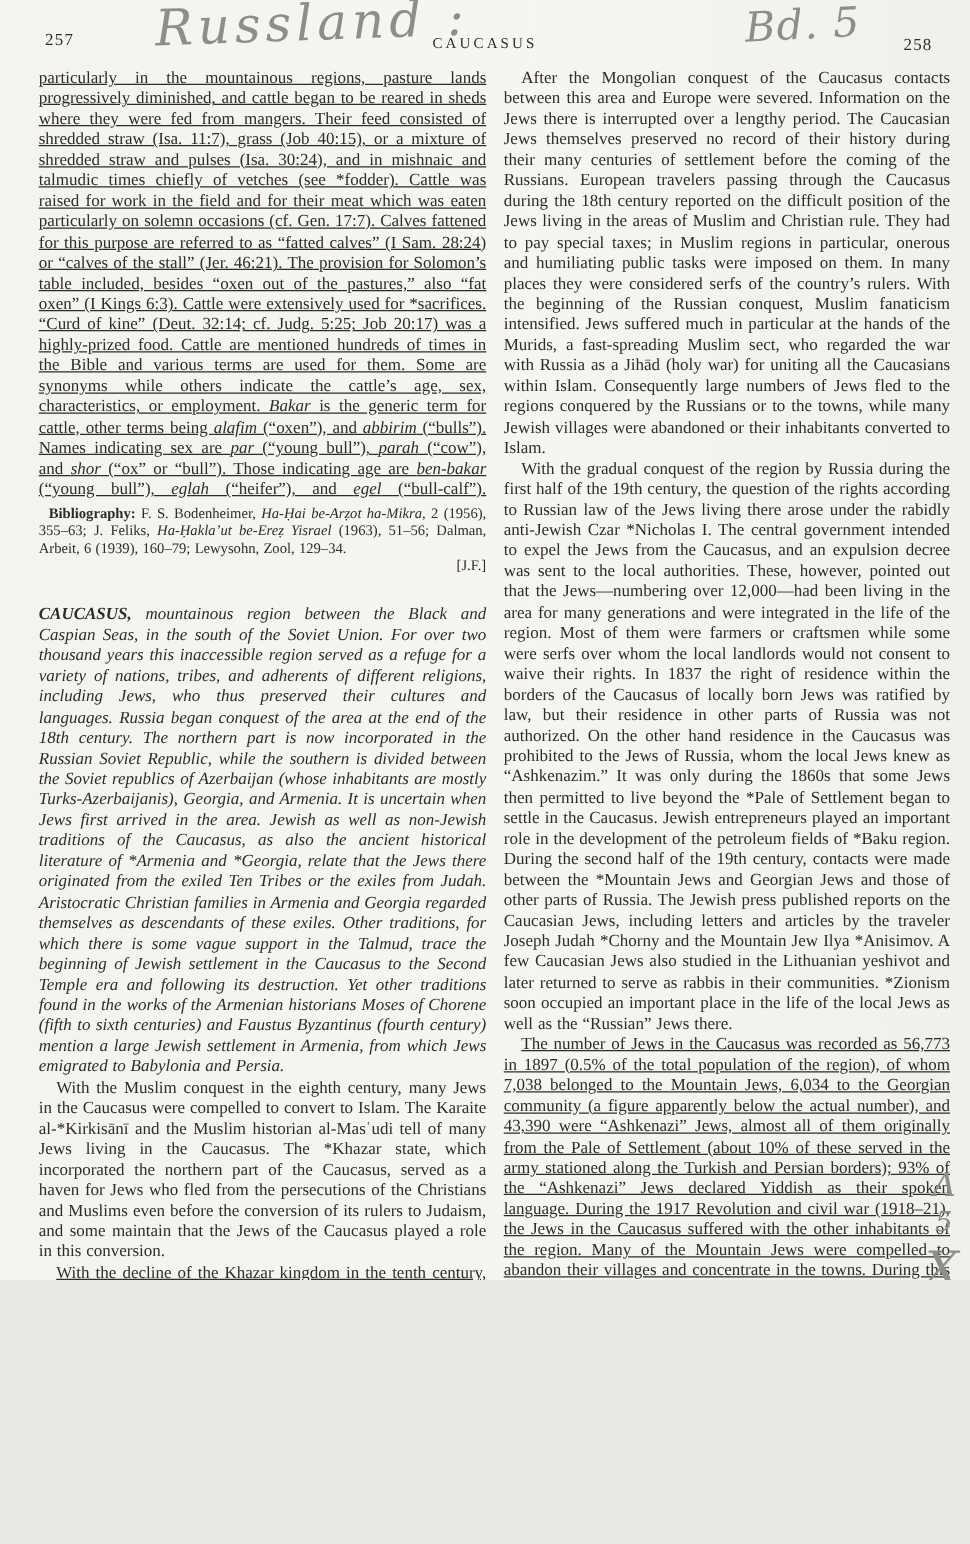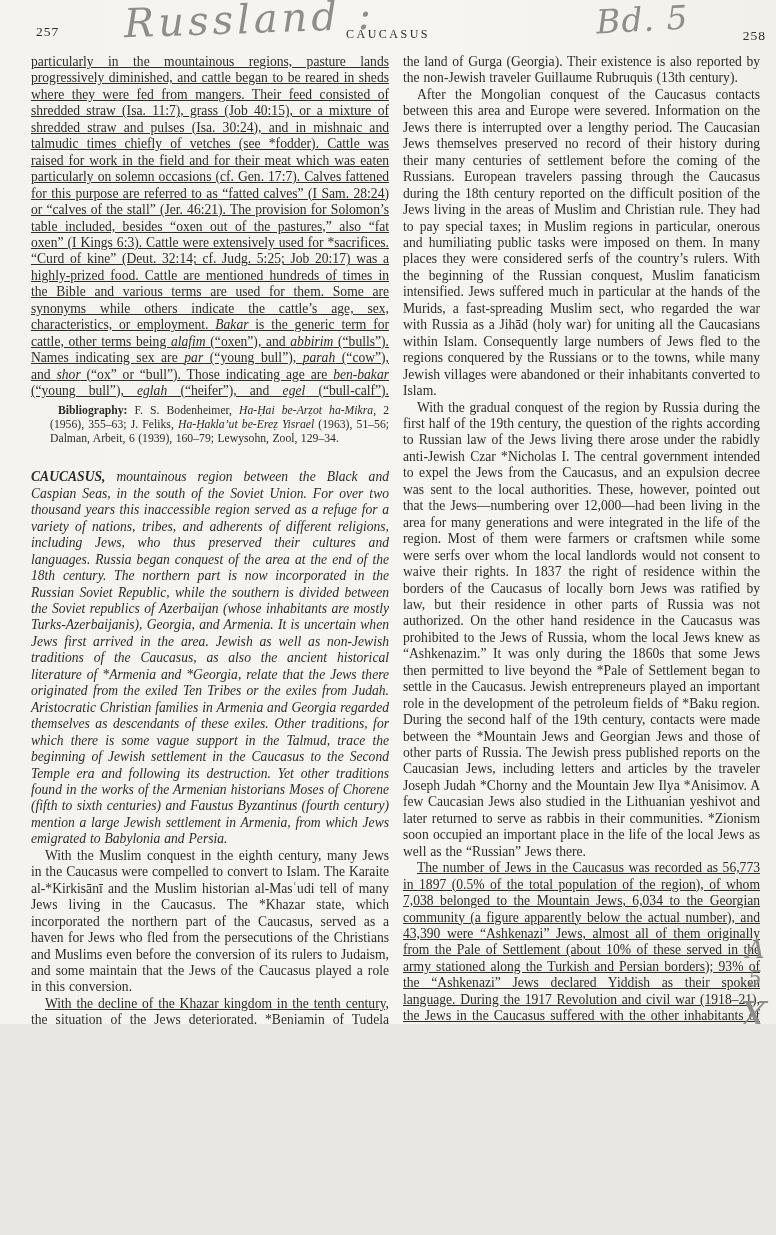--- a/index.html
+++ b/index.html
@@ -13,21 +13,21 @@
     width:776px;height:1024px;
     margin:0 auto;
     background:linear-gradient(90deg,#f4f3ef 0%,var(--paper) 55%,#f1f0eb 100%);
     overflow:hidden;
     color:var(--ink);
     font-family:"Liberation Serif","DejaVu Serif",serif;
   }
   .abs{position:absolute;}
   .pagenum{font-size:13.5px;letter-spacing:1px;}
   .pagenum-left{left:36px;top:24px;}
-  .pagenum-right{right:10px;top:28px;}
+  .pagenum-right{right:30px;top:28px;}
   .running-title{
     left:0;right:0;top:27px;text-align:center;
     font-size:12px;letter-spacing:2.5px;
   }
   .hw{
     color:var(--pencil);
     font-style:italic;
     font-family:"DejaVu Serif","Liberation Serif",serif;
     white-space:nowrap;
   }
@@ -39,47 +39,47 @@
   p.para{
     margin:0;
     text-align:justify;
     font-size:13.6px;
     line-height:16.45px;
     word-spacing:0.5px;
   }
   p.ind{text-indent:14px;}
   p.cont{text-align-last:justify;text-decoration:underline;}
   p.entry{margin-top:23px;font-style:italic;}
-  p.biblio{font-size:11.7px;line-height:14.3px;text-indent:8px;margin-top:4px;margin-left:19px;}
+  p.biblio{font-size:11.7px;line-height:14.3px;text-indent:8px;margin-top:4px;}
   p.sig{font-size:11.7px;line-height:14px;text-align:right;text-align-last:right;}
   .it{font-style:italic;}
   .bd{font-weight:bold;}
   .note{line-height:1;}
 </style>
 </head>
 <body>
 
 <div class="page">
 
   <div class="abs pagenum pagenum-left">257</div>
   <div class="abs running-title">CAUCASUS</div>
   <div class="abs pagenum pagenum-right">258</div>
 
   <div class="abs hw hw-russland">Russland :</div>
   <div class="abs hw hw-bd">Bd. 5</div>
 
   <div class="col col-left">
       <p class="para cont"><span>particularly in the mountainous regions, pasture lands progressively diminished, and cattle began to be reared in sheds where they were fed from mangers. Their feed consisted of shredded straw (Isa. 11:7), grass (Job 40:15), or a mixture of shredded straw and pulses (Isa. 30:24), and in mishnaic and talmudic times chiefly of vetches (see *fodder). Cattle was raised for work in the field and for their meat which was eaten particularly on solemn occasions (cf. Gen. 17:7). Calves fattened for this purpose are referred to as “fatted calves” (I Sam. 28:24) or “calves of the stall” (Jer. 46:21). The provision for Solomon’s table included, besides “oxen out of the pastures,” also “fat oxen” (I Kings 6:3). Cattle were extensively used for *sacrifices. “Curd of kine” (Deut. 32:14; cf. Judg. 5:25; Job 20:17) was a highly-prized food. Cattle are mentioned hundreds of times in the Bible and various terms are used for them. Some are synonyms while others indicate the cattle’s age, sex, characteristics, or employment. </span><span class="it">Bakar</span><span> is the generic term for cattle, other terms being </span><span class="it">alafim</span><span> (“oxen”), and </span><span class="it">abbirim</span><span> (“bulls”). Names indicating sex are </span><span class="it">par</span><span> (“young bull”), </span><span class="it">parah</span><span> (“cow”), and </span><span class="it">shor</span><span> (“ox” or “bull”). Those indicating age are </span><span class="it">ben-bakar</span><span> (“young bull”), </span><span class="it">eglah</span><span> (“heifer”), and </span><span class="it">egel</span><span> (“bull-calf”).</span></p>
       <p class="para biblio"><span class="bd">Bibliography:</span><span> F. S. Bodenheimer, </span><span class="it">Ha-Ḥai be-Arẓot ha-Mikra,</span><span> 2 (1956), 355–63; J. Feliks, </span><span class="it">Ha-Ḥakla’ut be-Ereẓ Yisrael</span><span> (1963), 51–56; Dalman, Arbeit, 6 (1939), 160–79; Lewysohn, Zool, 129–34.</span></p>
+      <p class="para sig"><span>[J.F.]</span></p>
       <p class="para entry"><span class="bd">CAUCASUS,</span><span> mountainous region between the Black and Caspian Seas, in the south of the Soviet Union. For over two thousand years this inaccessible region served as a refuge for a variety of nations, tribes, and adherents of different religions, including Jews, who thus preserved their cultures and languages. Russia began conquest of the area at the end of the 18th century. The northern part is now incorporated in the Russian Soviet Republic, while the southern is divided between the Soviet republics of Azerbaijan (whose inhabitants are mostly Turks-Azerbaijanis), Georgia, and Armenia. It is uncertain when Jews first arrived in the area. Jewish as well as non-Jewish traditions of the Caucasus, as also the ancient historical literature of *Armenia and *Georgia, relate that the Jews there originated from the exiled Ten Tribes or the exiles from Judah. Aristocratic Christian families in Armenia and Georgia regarded themselves as descendants of these exiles. Other traditions, for which there is some vague support in the Talmud, trace the beginning of Jewish settlement in the Caucasus to the Second Temple era and following its destruction. Yet other traditions found in the works of the Armenian historians Moses of Chorene (fifth to sixth centuries) and Faustus Byzantinus (fourth century) mention a large Jewish settlement in Armenia, from which Jews emigrated to Babylonia and Persia.</span></p>
       <p class="para ind"><span>With the Muslim conquest in the eighth century, many Jews in the Caucasus were compelled to convert to Islam. The Karaite al-*Kirkisānī and the Muslim historian al-Masʿudi tell of many Jews living in the Caucasus. The *Khazar state, which incorporated the northern part of the Caucasus, served as a haven for Jews who fled from the persecutions of the Christians and Muslims even before the conversion of its rulers to Judaism, and some maintain that the Jews of the Caucasus played a role in this conversion.</span></p>
       <p class="para ind cont"><span>With the decline of the Khazar kingdom in the tenth century, the situation of the Jews deteriorated. *Benjamin of Tudela mentions, among the communities which were subordinated in the late 12th century to the *exilarch in Baghdad, the Jews living in the Ararat mountains, in the land of Alanyia “which is surrounded by mountains” and</span></p>
     </div>
   <div class="col col-right">
-      <p class="para"><span>the land of Gurga (Georgia). Their existence is also reported by the non-Jewish traveler Guillaume Rubruquis (13th century).</span></p>
       <p class="para ind"><span>After the Mongolian conquest of the Caucasus contacts between this area and Europe were severed. Information on the Jews there is interrupted over a lengthy period. The Caucasian Jews themselves preserved no record of their history during their many centuries of settlement before the coming of the Russians. European travelers passing through the Caucasus during the 18th century reported on the difficult position of the Jews living in the areas of Muslim and Christian rule. They had to pay special taxes; in Muslim regions in particular, onerous and humiliating public tasks were imposed on them. In many places they were considered serfs of the country’s rulers. With the beginning of the Russian conquest, Muslim fanaticism intensified. Jews suffered much in particular at the hands of the Murids, a fast-spreading Muslim sect, who regarded the war with Russia as a Jihād (holy war) for uniting all the Caucasians within Islam. Consequently large numbers of Jews fled to the regions conquered by the Russians or to the towns, while many Jewish villages were abandoned or their inhabitants converted to Islam.</span></p>
       <p class="para ind"><span>With the gradual conquest of the region by Russia during the first half of the 19th century, the question of the rights according to Russian law of the Jews living there arose under the rabidly anti-Jewish Czar *Nicholas I. The central government intended to expel the Jews from the Caucasus, and an expulsion decree was sent to the local authorities. These, however, pointed out that the Jews—numbering over 12,000—had been living in the area for many generations and were integrated in the life of the region. Most of them were farmers or craftsmen while some were serfs over whom the local landlords would not consent to waive their rights. In 1837 the right of residence within the borders of the Caucasus of locally born Jews was ratified by law, but their residence in other parts of Russia was not authorized. On the other hand residence in the Caucasus was prohibited to the Jews of Russia, whom the local Jews knew as “Ashkenazim.” It was only during the 1860s that some Jews then permitted to live beyond the *Pale of Settlement began to settle in the Caucasus. Jewish entrepreneurs played an important role in the development of the petroleum fields of *Baku region. During the second half of the 19th century, contacts were made between the *Mountain Jews and Georgian Jews and those of other parts of Russia. The Jewish press published reports on the Caucasian Jews, including letters and articles by the traveler Joseph Judah *Chorny and the Mountain Jew Ilya *Anisimov. A few Caucasian Jews also studied in the Lithuanian yeshivot and later returned to serve as rabbis in their communities. *Zionism soon occupied an important place in the life of the local Jews as well as the “Russian” Jews there.</span></p>
       <p class="para ind cont"><span>The number of Jews in the Caucasus was recorded as 56,773 in 1897 (0.5% of the total population of the region), of whom 7,038 belonged to the Mountain Jews, 6,034 to the Georgian community (a figure apparently below the actual number), and 43,390 were “Ashkenazi” Jews, almost all of them originally from the Pale of Settlement (about 10% of these served in the army stationed along the Turkish and Persian borders); 93% of the “Ashkenazi” Jews declared Yiddish as their spoken language. During the 1917 Revolution and civil war (1918–21), the Jews in the Caucasus suffered with the other inhabitants of the region. Many of the Mountain Jews were compelled to abandon their villages and concentrate in the towns. During this period the Caucasus served as a transit route for the pioneers who left Russia for Ereẓ Israel. After the</span></p>
     </div>
 
   <div>
       <div class="abs hw note" style="top: 936px; left: 746px; font-size: 26px;">Λ</div>
       <div class="abs hw note" style="top: 968px; left: 748px; font-size: 22px;">5</div>
       <div class="abs hw note" style="top: 996px; left: 740px; font-size: 38px;">X</div>
       <div class="abs hw note" style="top: 1048px; left: 737px; font-size: 17px;">z.</div>

